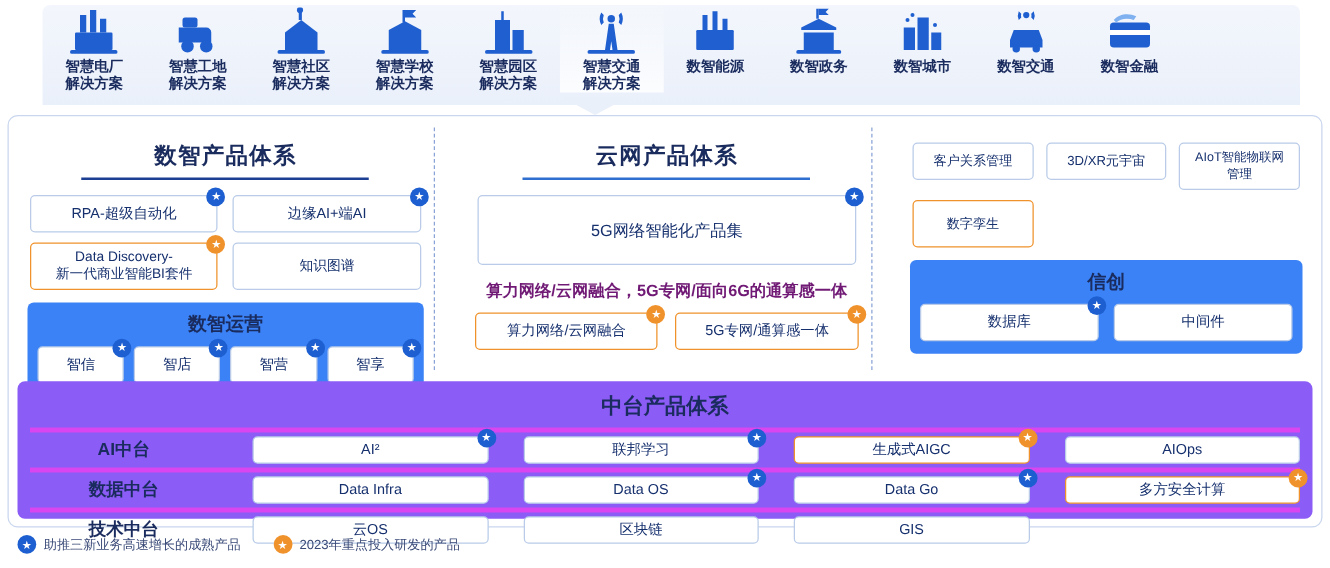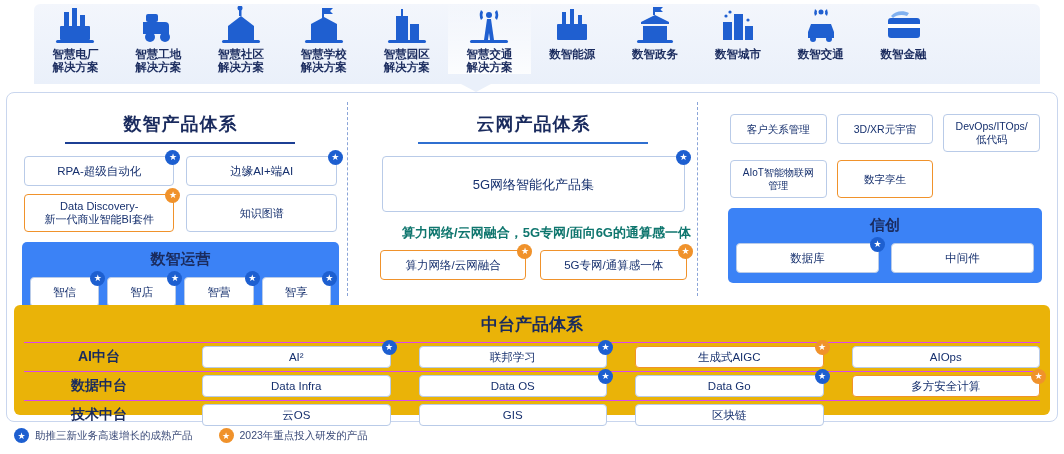--- a/index.html
+++ b/index.html
@@ -141,55 +141,55 @@
     text-align: center;
     font-size: 15px;
     font-weight: bold;
     color: #1a2b5e;
   }
   .row4 { display: grid; grid-template-columns: repeat(4,1fr); gap: 8px; }
   .row2 { display: grid; grid-template-columns: repeat(2,1fr); gap: 12px; }
 
   .p2-note {
     margin: 12px 6px 0 6px;
-    text-align: right;
+    text-align: center;
     font-size: 13px;
     font-weight: bold;
-    color: #0f766e;
+    color: #701a75;
   }
   .p2-row {
     margin: 8px 10px 0 10px;
     display: grid;
     grid-template-columns: 1fr 1fr;
     gap: 14px;
   }
 
   
   .midsec {
     position: absolute;
     left: 14px; top: 305px;
     width: 1036px; height: 110px;
-    background: #eab308;
+    background: #8b5cf6;
     border-radius: 6px;
     padding: 6px 10px 8px 10px;
   }
   .midsec h3 {
     margin: 2px 0 6px 0;
     text-align: center;
     font-size: 17px;
     font-weight: bold;
     color: #1a2b5e;
   }
   .mid-row {
     display: grid;
     grid-template-columns: 150px 1fr 1fr 1fr 1fr;
     gap: 28px;
     align-items: center;
     padding: 3px 0;
-    border-top: 1px solid #d946ef;
+    border-top: 4px solid #d946ef;
   }
   .mid-row .rowlabel {
     font-size: 14px;
     font-weight: bold;
     text-align: center;
     color: #1a2b5e;
   }
   .mid-row .box { height: 22px; font-size: 11.5px; }
 
   
@@ -463,24 +463,20 @@
     </div>
 
     <div class="panel p3">
       <div style="display:grid;grid-template-columns:repeat(3,1fr);gap:8px 10px;padding:12px 10px 0 10px;">
         <div class="box" style="font-size:10.5px">
           <span>客户关系管理</span>
         </div>
         <div class="box" style="font-size:10.5px">
           <span>3D/XR元宇宙</span>
         </div>
-        <div class="box two" style="font-size:10.5px">
-          <span style="white-space:pre-line">DevOps/ITOps/
-低代码</span>
-        </div>
         <div class="box two" style="font-size:10px">
           <span>AIoT智能物联网管理</span>
         </div>
         <div class="box two orange" style="font-size:10.5px">
           <span>数字孪生</span>
         </div>
       </div>
       <div class="subblock">
         <h4>信创</h4>
         <div class="row2">
@@ -536,24 +532,24 @@
         <span class="star orange">★</span>
       </div>
     </div>
 
     <div class="mid-row">
       <div class="rowlabel">技术中台</div>
       <div class="box">
         <span>云OS</span>
       </div>
       <div class="box">
+        <span>区块链</span>
+      </div>
+      <div class="box">
         <span>GIS</span>
-      </div>
-      <div class="box">
-        <span>区块链</span>
       </div>
     </div>
   </div>
 
   <div class="legend">
     <div class="item">
       <span class="dot blue">★</span>
       <span>助推三新业务高速增长的成熟产品</span>
     </div>
     <div class="item">

